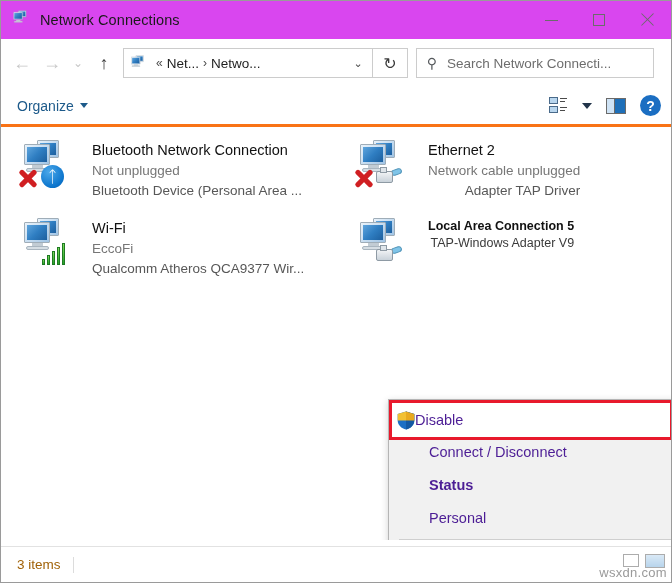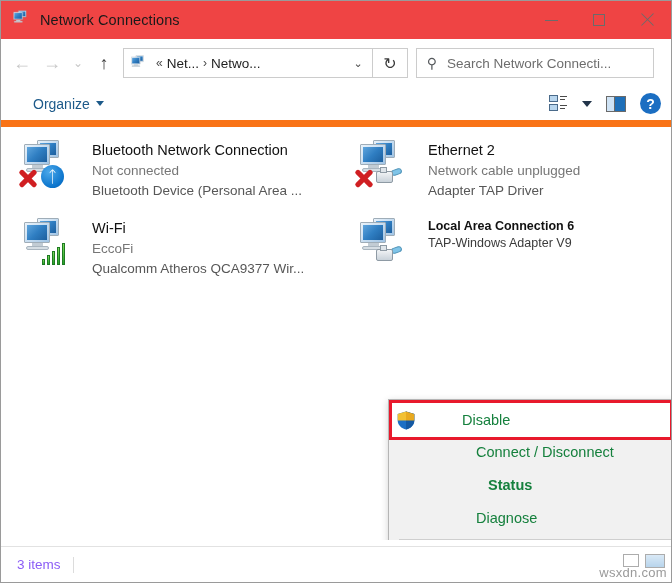--- a/index.html
+++ b/index.html
@@ -21,21 +21,21 @@
     background: #ffffff;
     box-sizing: border-box;
     border: 1px solid #9a9a9a;
     overflow: hidden;
   }
 
   
   .titlebar {
     position: relative;
     height: 38px;
-    background: #ef4444;
+    background: #d946ef;
     display: flex;
     align-items: center;
   }
   .title-icon {
     margin-left: 11px;
     width: 18px;
     height: 18px;
     position: relative;
     flex: none;
   }
@@ -180,24 +180,24 @@
     font-size: 13.5px;
     color: #6d6d6d;
     white-space: nowrap;
     overflow: hidden;
   }
 
   
   .cmdbar {
     height: 40px;
     background: #ffffff;
-    border-bottom: 7px solid #f97316;
-    display: flex;
-    align-items: center;
-    padding: 0 10px 0 32px;
+    border-bottom: 3px solid #f97316;
+    display: flex;
+    align-items: center;
+    padding: 0 10px 0 16px;
     box-sizing: border-box;
   }
   .organize {
     font-size: 14px;
     color: #1d5a8a;
     display: flex;
     align-items: center;
     gap: 6px;
   }
   .caret-dn {
@@ -303,20 +303,21 @@
     font-size: 13.5px;
     color: #767676;
     white-space: nowrap;
     line-height: 20px;
   }
   .conn-drv {
     font-size: 13.5px;
     color: #575757;
     white-space: nowrap;
     line-height: 20px;
+    text-align: right;
   }
   .conn-item.compact .conn-name { font-size: 12.5px; line-height: 17px; font-weight: bold; }
   .conn-item.compact .conn-sub  { font-size: 12.5px; line-height: 17px; color: #6f6f6f;}
   .conn-item.compact .conn-drv  { font-size: 12.5px; line-height: 17px; color: #3a3a3a;}
 
   
   .nicon {
     position: absolute;
     left: 6px; top: 2px;
     width: 48px; height: 40px;
@@ -448,25 +449,24 @@
   }
   .ctx-item .ico-slot {
     width: 32px;
     flex: none;
     display: flex;
     align-items: center;
     justify-content: center;
   }
   .ctx-label {
     font-size: 14.5px;
-    color: #15803d;
+    color: #4c1d95;
     white-space: nowrap;
-    padding-left: 47px;
-  }
-  .ctx-item.bold .ctx-label { font-weight: bold; margin-left: 12px; }
+  }
+  .ctx-item.bold .ctx-label { font-weight: bold; }
   .ctx-sep {
     height: 1px;
     background: #cfcfcf;
     margin: 5px 10px 5px 10px;
   }
   .shield {
     width: 18px; height: 19px;
     position: relative;
   }
   .shield svg { display: block; }
@@ -499,21 +499,21 @@
     height: 36px;
     border-top: 1px solid #e2e2e2;
     background: #ffffff;
     display: flex;
     align-items: center;
     padding-left: 16px;
     box-sizing: border-box;
   }
   .status-text {
     font-size: 13.5px;
-    color: #8b5cf6;
+    color: #a16207;
   }
   .status-div {
     width: 1px; height: 16px; background: #dcdcdc; margin-left: 12px;
   }
   .watermark {
     position: absolute;
     right: 6px;
     bottom: 2px;
     font-size: 13px;
     color: #9a9a9a;
@@ -640,21 +640,21 @@
                 <div class="screen"></div>
               </div>
             <div class="stand"></div>
               <div class="base"></div>
           </div>
           <div class="badge x"></div>
           <div class="badge bt">ᛏ</div>
         </div>
         <div class="conn-text">
           <div class="conn-name">Bluetooth Network Connection</div>
-          <div class="conn-sub">Not connected</div>
+          <div class="conn-sub">Not unplugged</div>
           <div class="conn-drv">Bluetooth Device (Personal Area ...</div>
         </div>
       </div>
 
       <div class="conn-item">
         <div class="conn-icon-wrap">
           <div class="nicon">
             <div class="mon back">
                 <div class="screen"></div>
               </div>
@@ -717,21 +717,21 @@
             <div class="stand"></div>
               <div class="base"></div>
           </div>
           <div class="badge rj45">
             <div class="cable"></div>
               <div class="plug"></div>
               <div class="clip"></div>
           </div>
         </div>
         <div class="conn-text">
-          <div class="conn-name">Local Area Connection 6</div>
+          <div class="conn-name">Local Area Connection 5</div>
           <div class="conn-drv">TAP-Windows Adapter V9</div>
         </div>
       </div>
     </div>
 
     <div class="ctx-menu">
 
       <div class="ctx-item">
         <div class="ico-slot">
           <span class="shield">
@@ -751,21 +751,21 @@
         <span class="ctx-label">Connect / Disconnect</span>
       </div>
 
       <div class="ctx-item bold">
         <div class="ico-slot"></div>
         <span class="ctx-label">Status</span>
       </div>
 
       <div class="ctx-item">
         <div class="ico-slot"></div>
-        <span class="ctx-label">Diagnose</span>
+        <span class="ctx-label">Personal</span>
       </div>
 
       <div class="ctx-sep"></div>
 
     </div>
 
     <div class="hl-box">
       <div class="hl-inner">
         <div class="ico-slot">
           <span class="shield">

